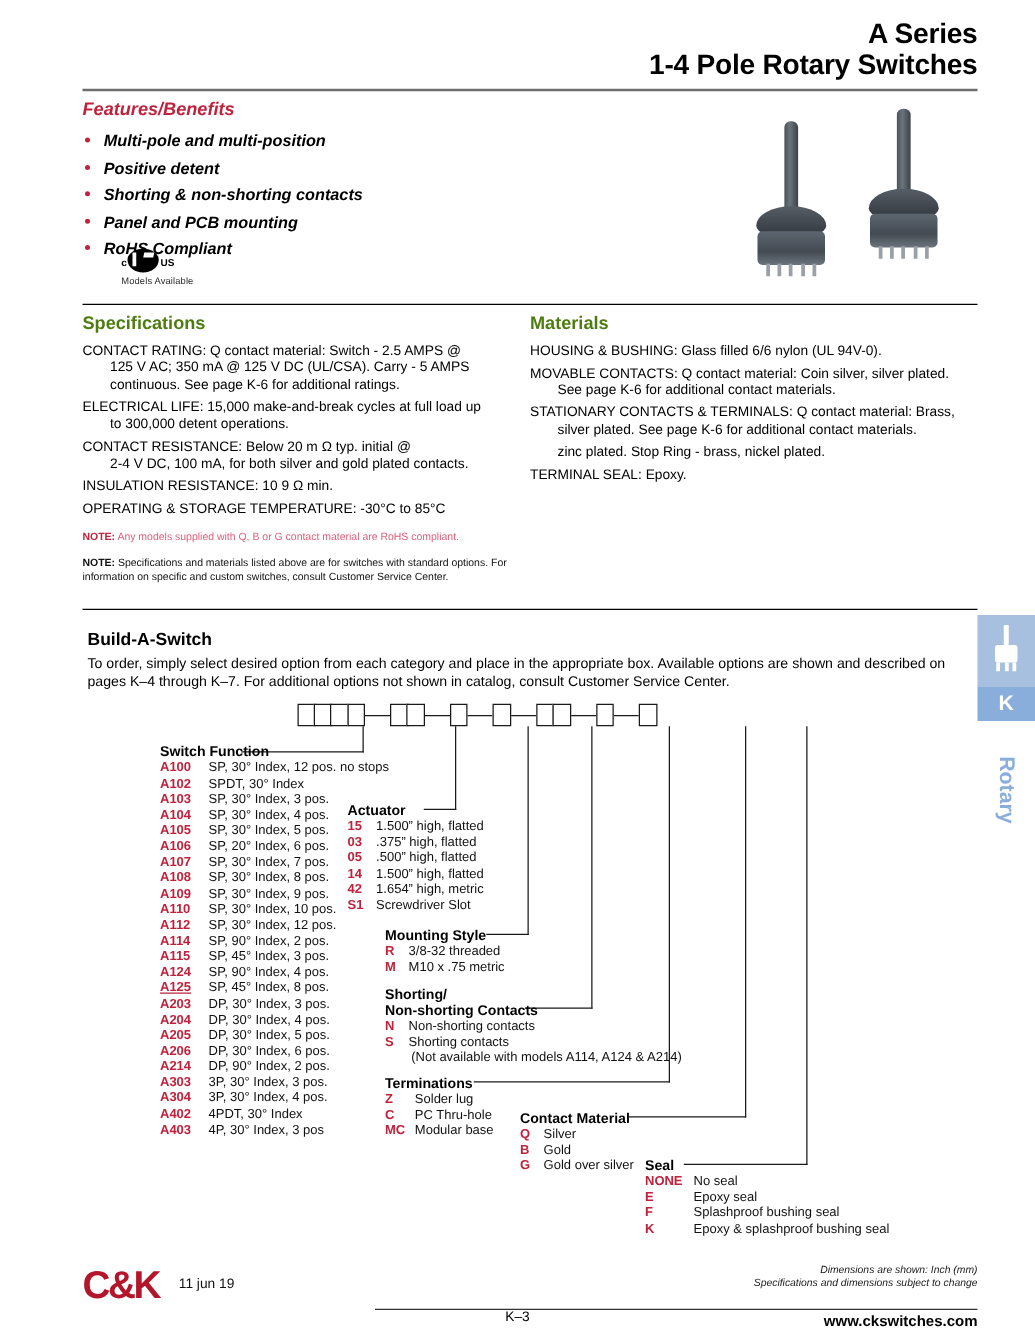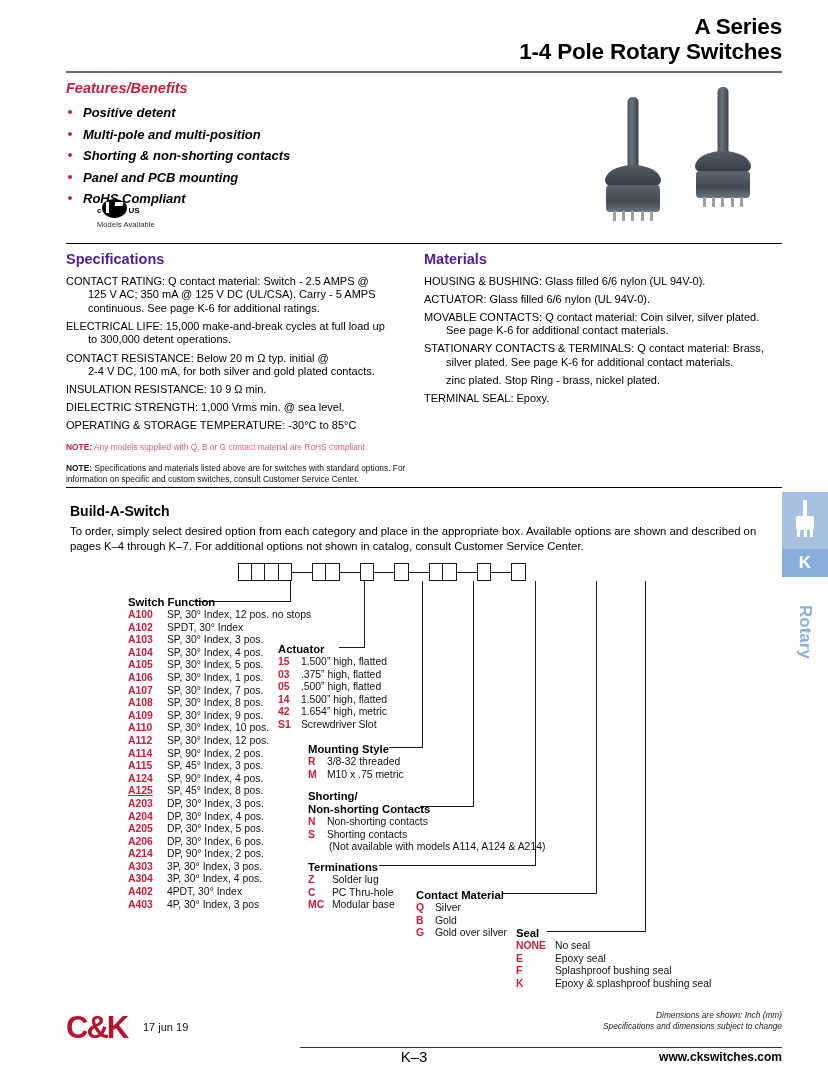--- a/index.html
+++ b/index.html
@@ -94,21 +94,21 @@
   .sw .pins { position:absolute; left:50%; transform:translateX(-50%);
               width:46px; height:10px; display:flex; justify-content:space-around; }
   .sw .pins i { width:3px; height:10px; background:#9aa0a6; display:block; }
 
   
   .hr-thin-1 { position:absolute; left:66px; top:243px; width:716px; height:1px; background:#000; }
   .spec-col { position:absolute; top:253px; font-size:11px; line-height:13.6px; }
   .spec-col.left  { left:66px;  width:345px; }
   .spec-col.right { left:424px; width:358px; }
   .sec-head-blk {
-    font-weight:bold; font-size:14.5px; margin:0 0 8px 0; color:#4c1d95;
+    font-weight:bold; font-size:14.5px; margin:0 0 8px 0; color:#4d7c0f;
   }
   .spec-item { margin-bottom:4.5px; }
   .spec-item .cont { display:block; padding-left:22px; }
   .note-red {
     color:#e0607a; font-size:8.4px; line-height:11px; margin-top:9px;
   }
   .note-red b { color:#c0223c; }
   .note-blk {
     color:#111; font-size:8.4px; line-height:11px; margin-top:10px;
   }
@@ -164,40 +164,40 @@
   
   .ck-logo { position:absolute; left:66px; top:1012px; font-weight:bold;
              font-size:31px; color:#b3152b; letter-spacing:-2px;
              line-height:31px; }
   .ck-date { position:absolute; left:143px; top:1021px; font-size:11px; color:#111; }
   .foot-rule { position:absolute; left:300px; top:1047px; width:482px; height:1px; background:#333; }
   .foot-right { position:absolute; right:46px; top:1010px; text-align:right;
                 font-size:8.3px; font-style:italic; line-height:11px; color:#222; }
   .foot-url { position:absolute; right:46px; top:1050px; font-weight:bold; font-size:12px;margin-left:20px; }
   .foot-page { position:absolute; left:0; top:1048px; width:828px; text-align:center;
-               font-size:15px; }
+               font-size:11px; }
 </style>
 </head>
 <body>
 
 <div class="page">
 
   <div class="header">
     <div class="header-title">
       <div>A Series</div>
       <div>1-4 Pole Rotary Switches</div>
     </div>
   </div>
   <div class="hr-main"></div>
 
   <div class="feat-col left">
     <div class="sec-head-red">Features/Benefits</div>
     <ul class="bullets">
+      <li><span class="bul"></span><span>Multi-pole and multi-position</span></li>
       <li><span class="bul"></span><span>Positive detent</span></li>
-      <li><span class="bul"></span><span>Multi-pole and multi-position</span></li>
       <li><span class="bul"></span><span>Shorting &amp; non-shorting contacts</span></li>
       <li><span class="bul"></span><span>Panel and PCB mounting</span></li>
       <li><span class="bul"></span><span>RoHS Compliant</span></li>
     </ul>
   </div>
 
 
   <div class="ul-block">
     <div class="ul-mark">
       <div class="ul-c">c</div>
@@ -248,43 +248,37 @@
       <span class="cont">to 300,000 detent operations.</span>
     </div>
     <div class="spec-item">
       <span>CONTACT RESISTANCE: Below 20 m Ω typ. initial @</span>
       <span class="cont">2-4 V DC, 100 mA, for both silver and gold plated contacts.</span>
     </div>
     <div class="spec-item">
       <span>INSULATION RESISTANCE: 10 9 Ω min.</span>
     </div>
     <div class="spec-item">
-      <span>DIELECTRIC STRENGTH: 1,000 Vrms min. @ sea level.</span>
-    </div>
-    <div class="spec-item">
       <span>OPERATING &amp; STORAGE TEMPERATURE: -30°C to 85°C</span>
     </div>
 
     <div class="note-red">
       <b>NOTE:</b>
       <span>Any models supplied with Q, B or G contact material are RoHS compliant.</span>
     </div>
     <div class="note-blk">
       <b>NOTE:</b>
       <span>Specifications and materials listed above are for switches with standard options. For information on specific and custom switches, consult Customer Service Center.</span>
     </div>
   </div>
 
   <div class="spec-col right">
     <div class="sec-head-blk">Materials</div>
     <div class="spec-item">
       <span>HOUSING &amp; BUSHING: Glass filled 6/6 nylon (UL 94V-0).</span>
-    </div>
-    <div class="spec-item">
-      <span>ACTUATOR: Glass filled 6/6 nylon (UL 94V-0).</span>
     </div>
     <div class="spec-item">
       <span>MOVABLE CONTACTS: Q contact material: Coin silver, silver plated.</span>
       <span class="cont">See page K-6 for additional contact materials.</span>
     </div>
     <div class="spec-item">
       <span>STATIONARY CONTACTS &amp; TERMINALS: Q contact material: Brass,</span>
       <span class="cont">silver plated. See page K-6 for additional contact materials.</span>
     </div>
     <div class="spec-item">
@@ -346,21 +340,21 @@
   </div>
 
   <div class="optgrp" style="left:128px; top:596px;">
     <div class="opt-title">Switch Function</div>
     <div id="sf-list">
         <div class="opt-row"><span class="code" style="width: 36px;">A100</span><span class="desc"> SP, 30° Index, 12 pos. no stops</span></div>
         <div class="opt-row"><span class="code" style="width: 36px;">A102</span><span class="desc"> SPDT, 30° Index</span></div>
         <div class="opt-row"><span class="code" style="width: 36px;">A103</span><span class="desc"> SP, 30° Index, 3 pos.</span></div>
         <div class="opt-row"><span class="code" style="width: 36px;">A104</span><span class="desc"> SP, 30° Index, 4 pos.</span></div>
         <div class="opt-row"><span class="code" style="width: 36px;">A105</span><span class="desc"> SP, 30° Index, 5 pos.</span></div>
-        <div class="opt-row"><span class="code" style="width: 36px;">A106</span><span class="desc"> SP, 30° Index, 1 pos.</span></div>
+        <div class="opt-row"><span class="code" style="width: 36px;">A106</span><span class="desc"> SP, 20° Index, 6 pos.</span></div>
         <div class="opt-row"><span class="code" style="width: 36px;">A107</span><span class="desc"> SP, 30° Index, 7 pos.</span></div>
         <div class="opt-row"><span class="code" style="width: 36px;">A108</span><span class="desc"> SP, 30° Index, 8 pos.</span></div>
         <div class="opt-row"><span class="code" style="width: 36px;">A109</span><span class="desc"> SP, 30° Index, 9 pos.</span></div>
         <div class="opt-row"><span class="code" style="width: 36px;">A110</span><span class="desc"> SP, 30° Index, 10 pos.</span></div>
         <div class="opt-row"><span class="code" style="width: 36px;">A112</span><span class="desc"> SP, 30° Index, 12 pos.</span></div>
         <div class="opt-row"><span class="code" style="width: 36px;">A114</span><span class="desc"> SP, 90° Index, 2 pos.</span></div>
         <div class="opt-row"><span class="code" style="width: 36px;">A115</span><span class="desc"> SP, 45° Index, 3 pos.</span></div>
         <div class="opt-row"><span class="code" style="width: 36px;">A124</span><span class="desc"> SP, 90° Index, 4 pos.</span></div>
         <div class="opt-row"><span class="code" style="width: 36px; text-decoration: underline;">A125</span><span class="desc"> SP, 45° Index, 8 pos.</span></div>
         <div class="opt-row"><span class="code" style="width: 36px;">A203</span><span class="desc"> DP, 30° Index, 3 pos.</span></div>
@@ -445,21 +439,21 @@
           </div>
       </div>
     </div>
     <div class="tab-k-box">K</div>
     <div class="tab-rot">
         <span>Rotary</span>
       </div>
   </div>
 
   <div class="ck-logo">C&amp;K</div>
-  <div class="ck-date">17 jun 19</div>
+  <div class="ck-date">11 jun 19</div>
   <div class="foot-rule"></div>
   <div class="foot-right">
     <div>Dimensions are shown: Inch (mm)</div>
     <div>Specifications and dimensions subject to change</div>
   </div>
   <div class="foot-page">K–3</div>
   <div class="foot-url">www.ckswitches.com</div>
 
 </div>
 

